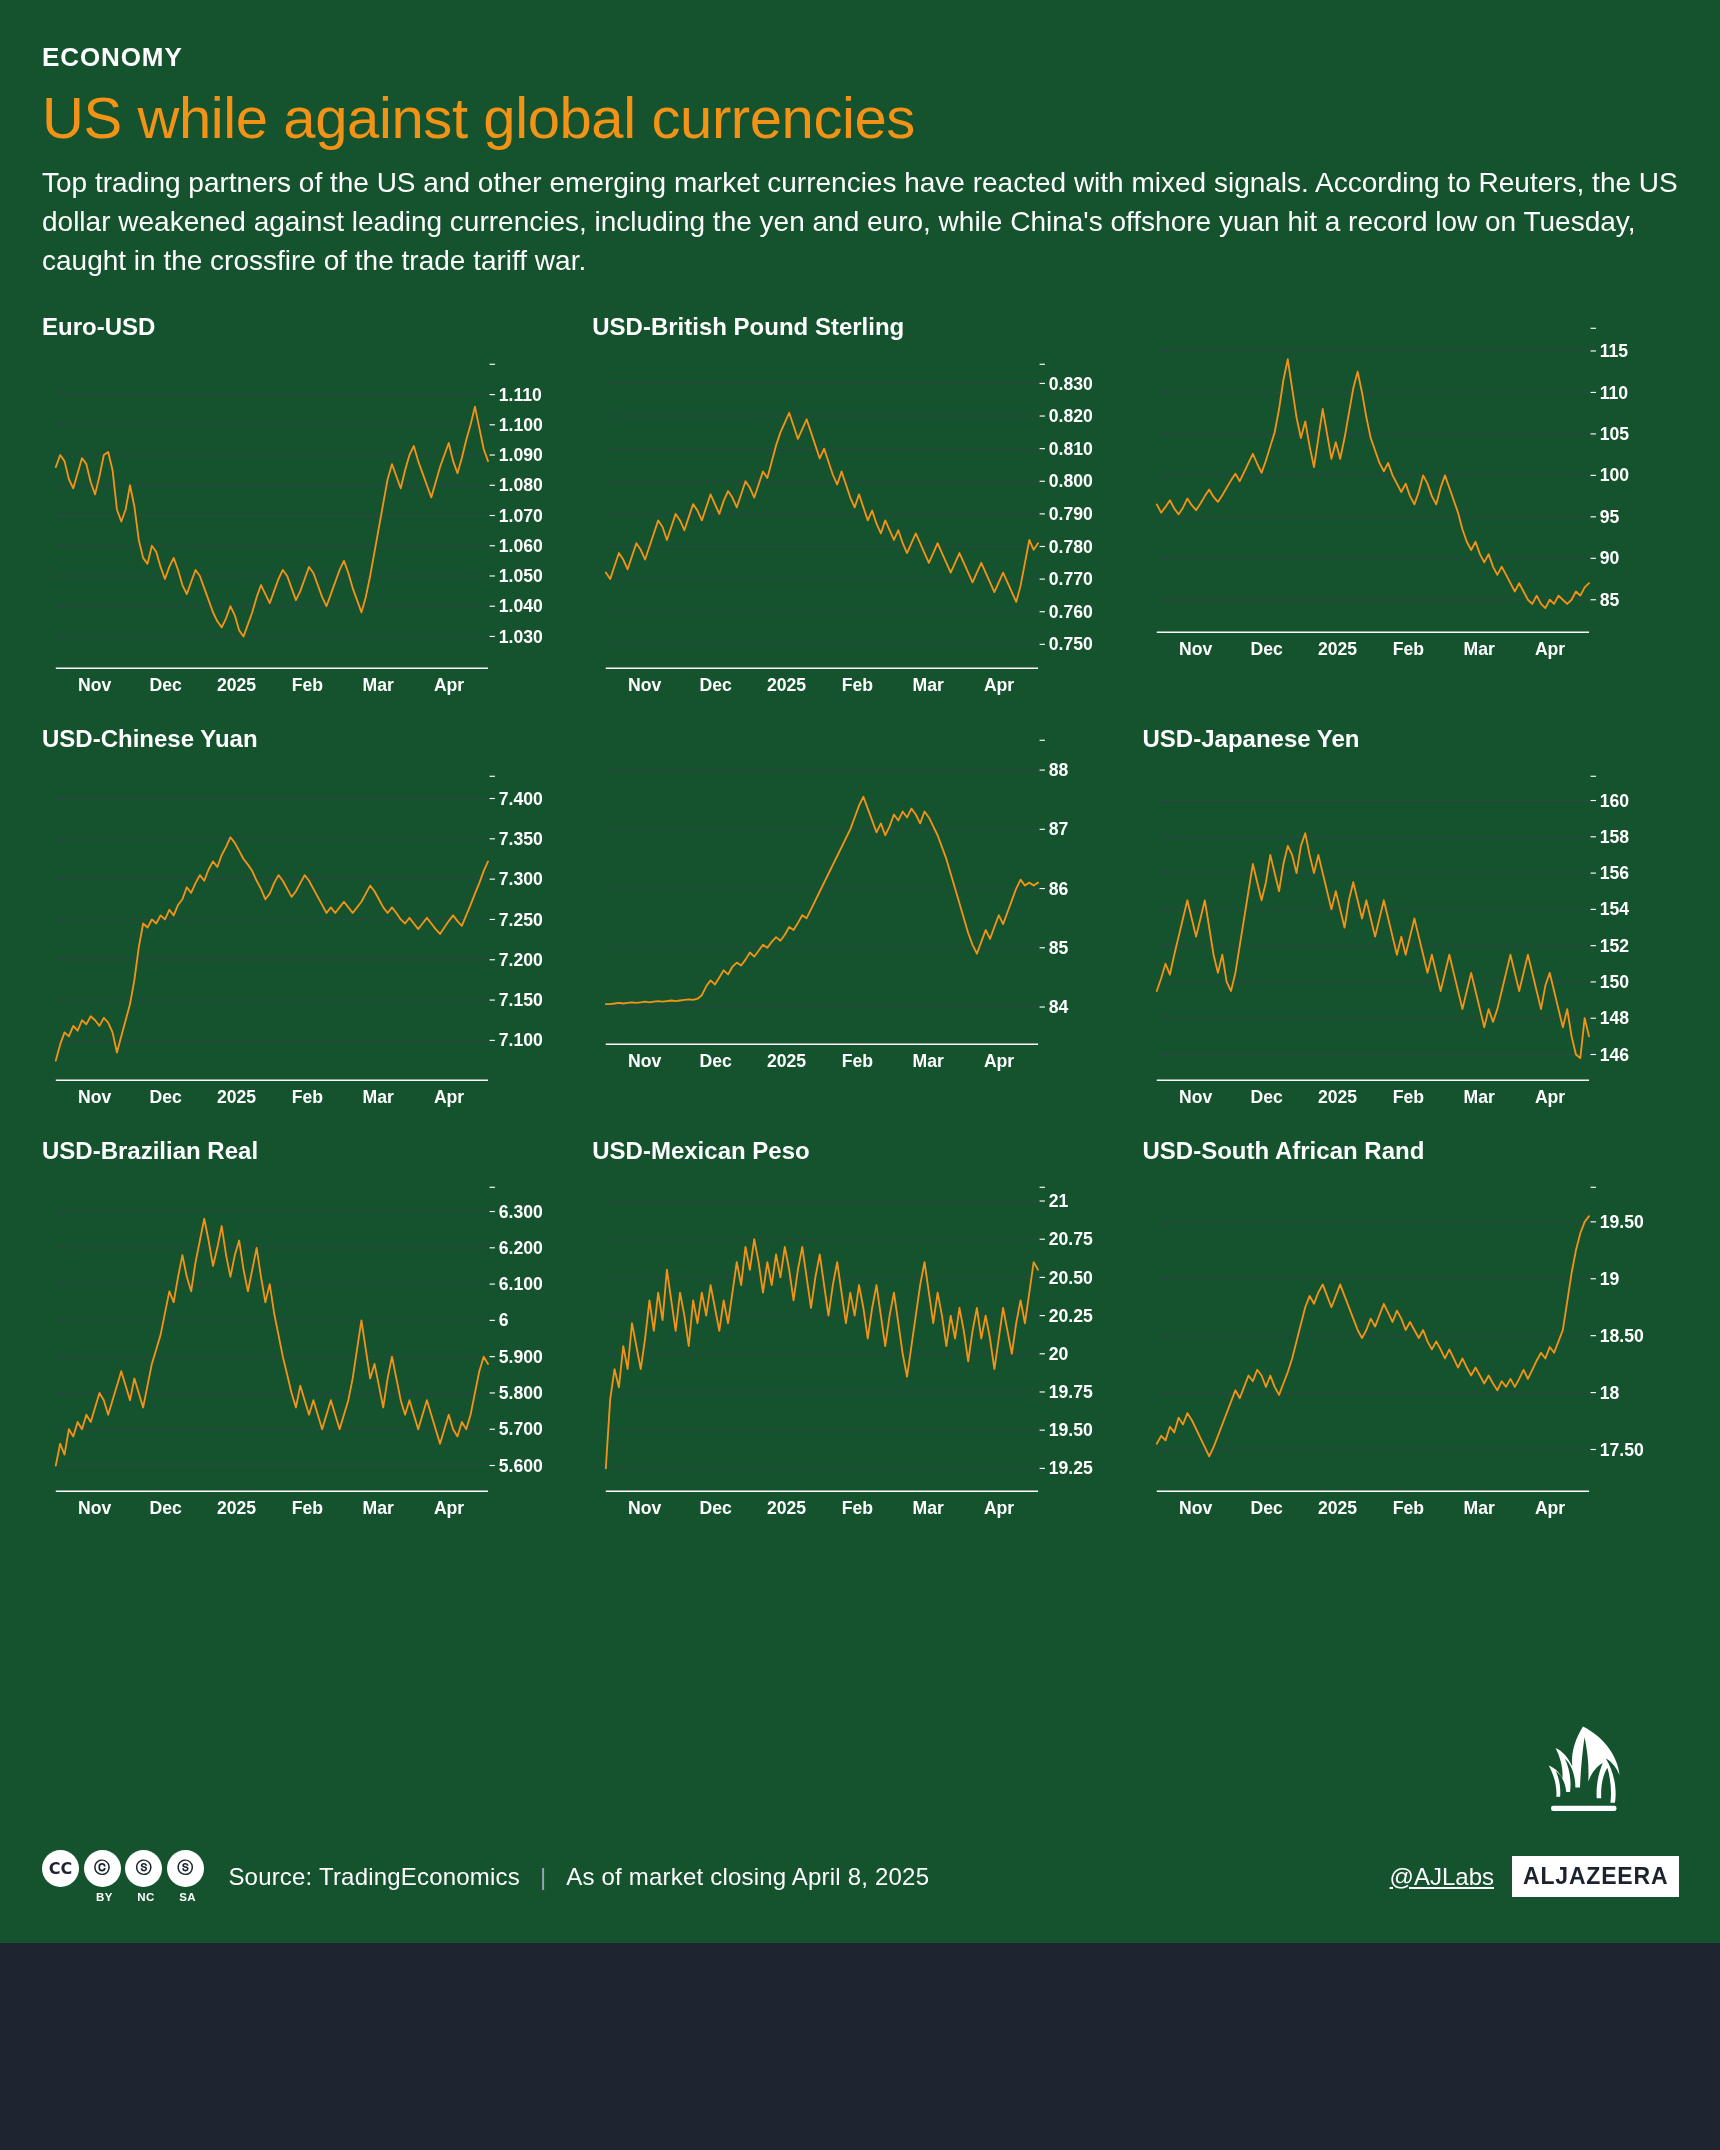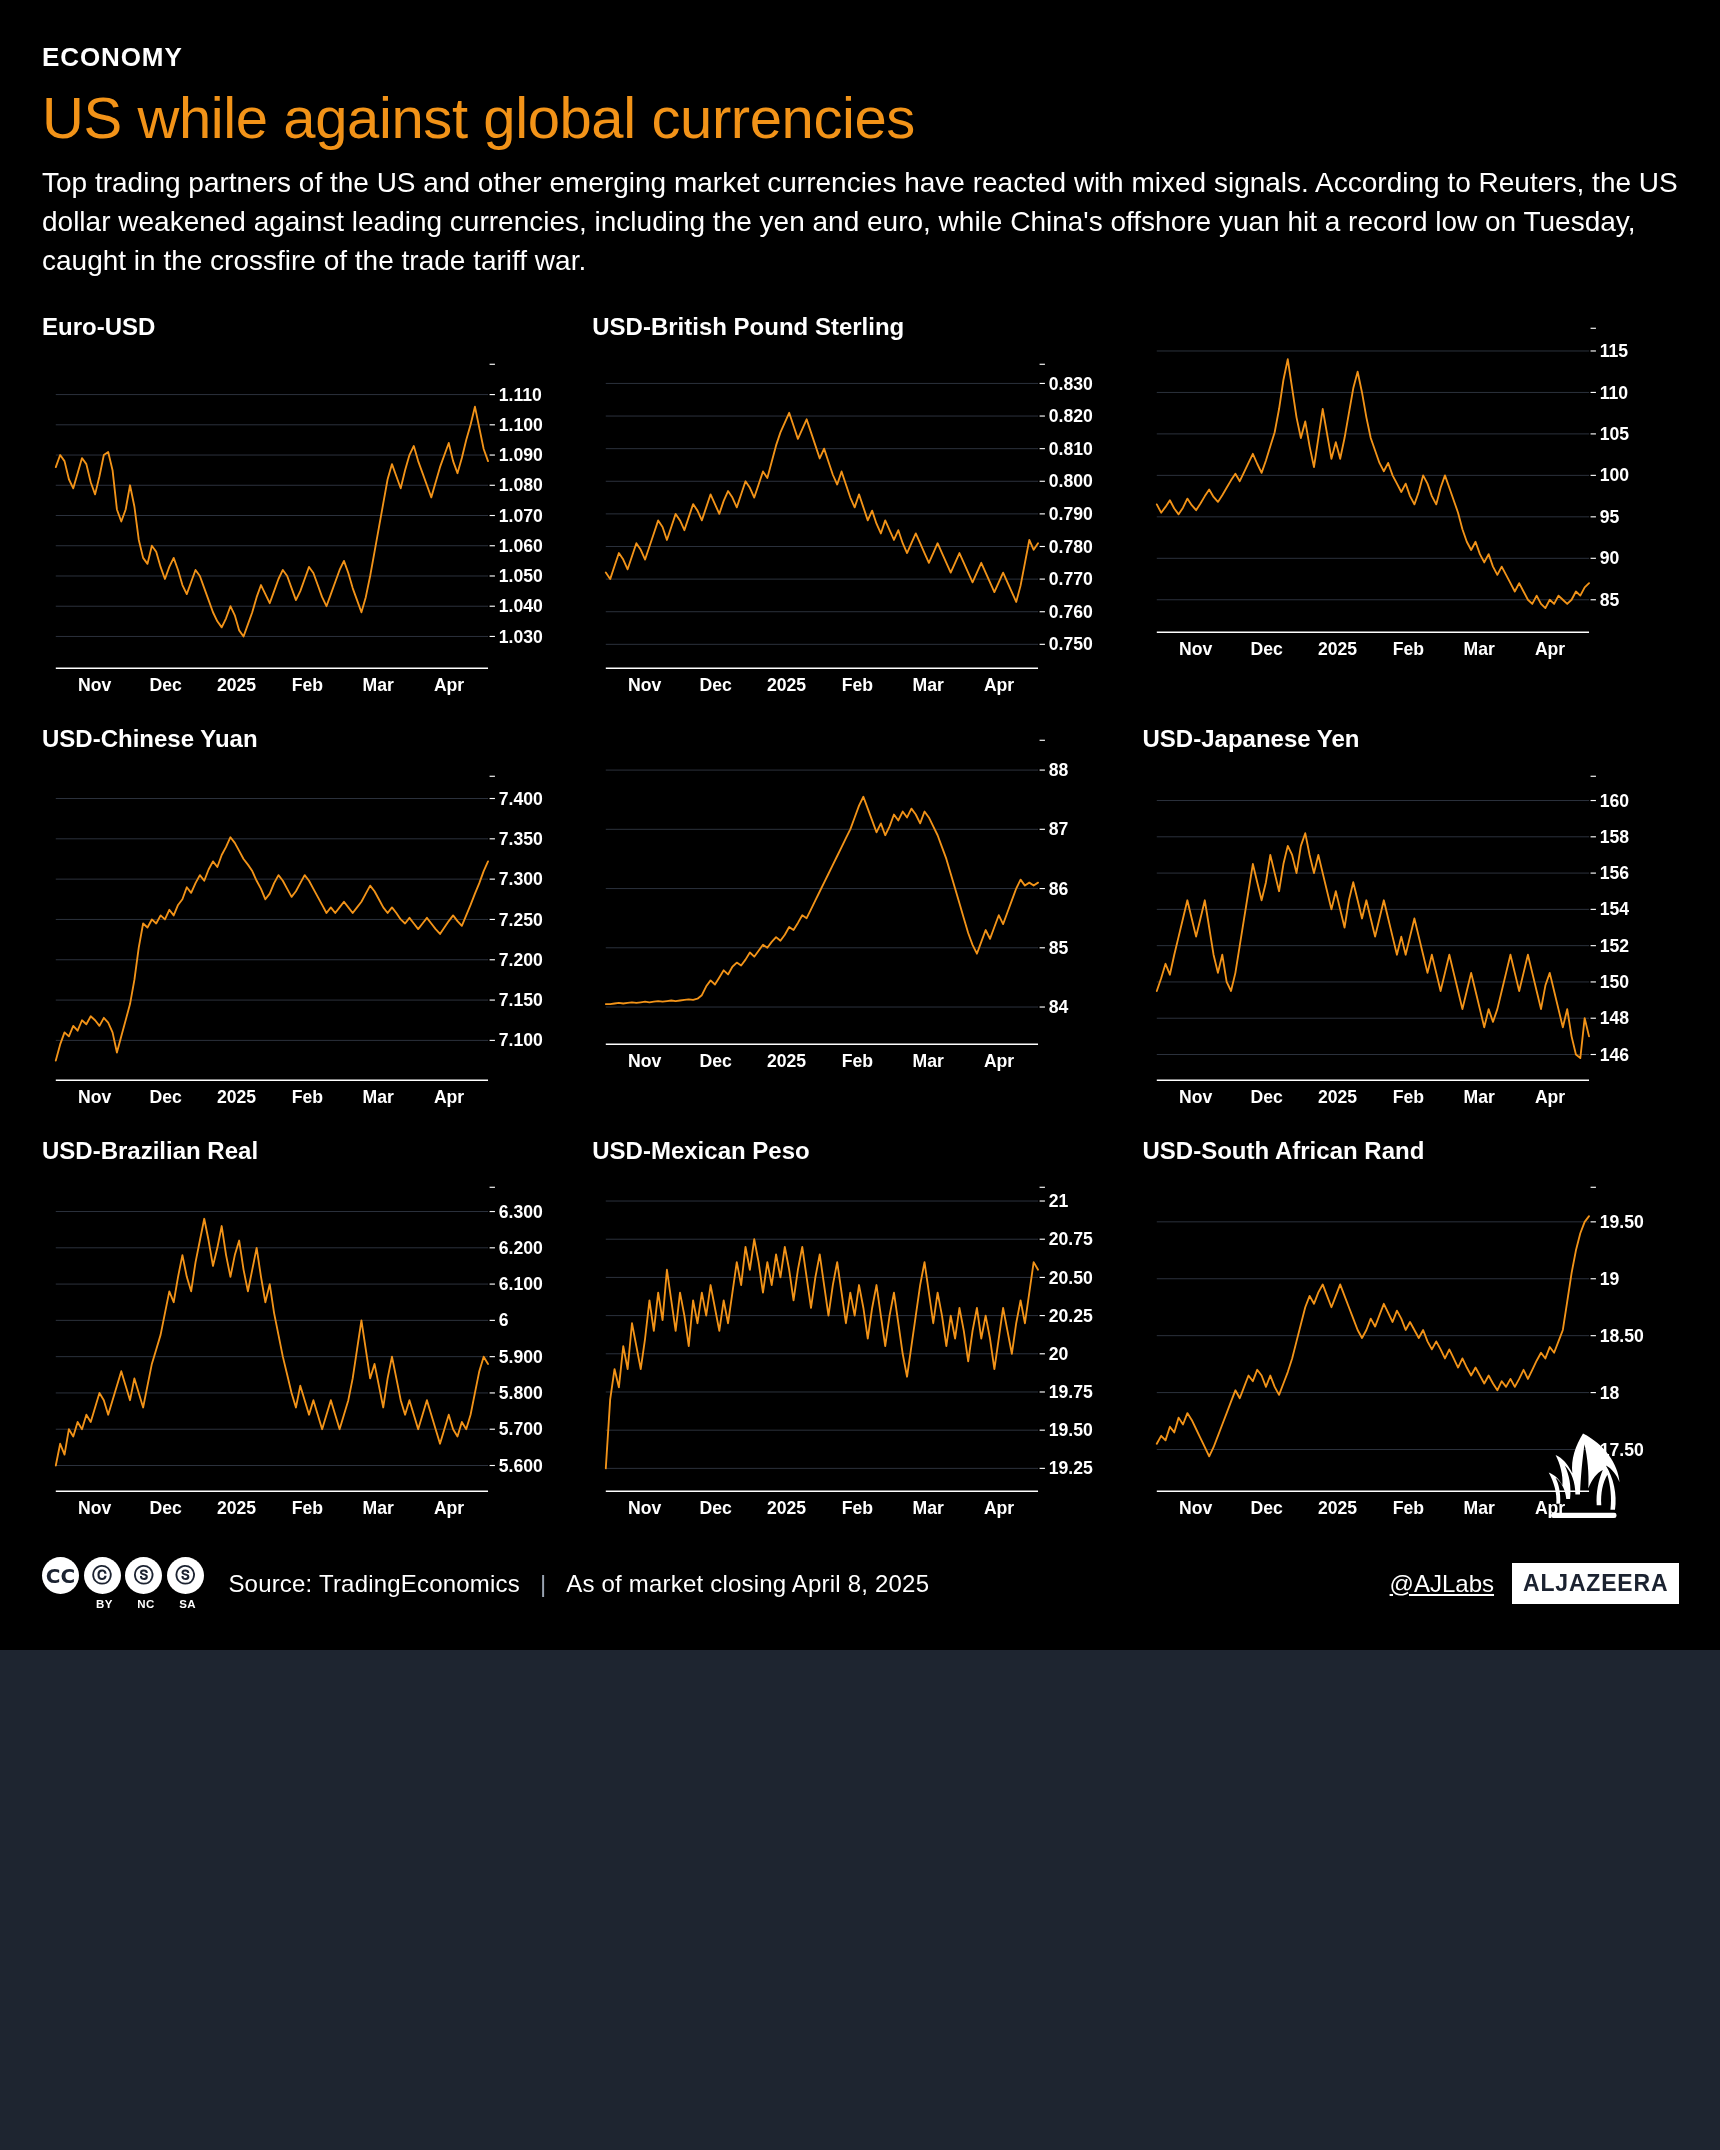--- a/index.html
+++ b/index.html
@@ -10,22 +10,22 @@
   body {
     width: 1721px;
     height: 2151px;
     font-family: "Liberation Sans", sans-serif;
     color: #ffffff;
     overflow: hidden;
   }
   .page {
     position: relative;
     width: 1721px;
-    height: 1650px;
-    background: #000000;
+    height: 1943px;
+    background: #14532d;
     box-sizing: border-box;
     padding: 0 42px;
   }
   .kicker {
     font-size: 26px;
     font-weight: bold;
     letter-spacing: 0.9px;
     color: #ffffff;
     padding-top: 42px;
   }
@@ -89,21 +89,21 @@
     align-items: flex-start;
     gap: 0px;
     margin-right: 20px;
   }
   .cc-circle {
     width: 37px;
     height: 37px;
     border-radius: 50%;
     background: #ffffff;
     color: #1b2230;
-    font-size: 20px;
+    font-size: 16px;
     font-weight: bold;
     display: flex;
     align-items: center;
     justify-content: center;
     margin-right: 4.6px;
     font-family: "DejaVu Sans", sans-serif;
   }
   .cc-col {
     display: flex;
     flex-direction: column;

